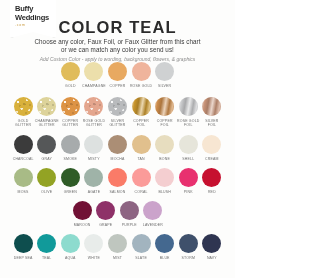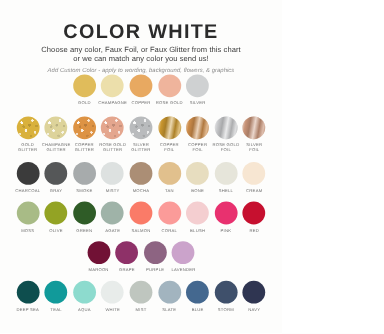--- a/index.html
+++ b/index.html
@@ -95,22 +95,27 @@
       rgba(0,0,0,.16) 33%, rgba(255,255,255,.62) 52%,
       rgba(0,0,0,.14) 70%, rgba(255,255,255,.40) 86%,
       rgba(0,0,0,.10) 100%);
   }
 </style>
 </head>
 <body>
 
 <div id="page">
 
-
-  <div id="title">COLOR WHITE</div>
+  <div id="logo">
+    <div class="l1">Buffy</div>
+    <div class="l2">Weddings</div>
+    <div class="l3">.com</div>
+  </div>
+
+  <div id="title">COLOR TEAL</div>
 
   <div id="sub">
     <div class="s1">Choose any color, Faux Foil, or Faux Glitter from this chart</div>
     <div class="s2">or we can match any color you send us!</div>
     <div class="s3">Add Custom Color - apply to wording, background, flowers, &amp; graphics</div>
   </div>
 
   <div id="grid"></div>
 <div class="row" style="top: 62px;">
       <div class="cell">

